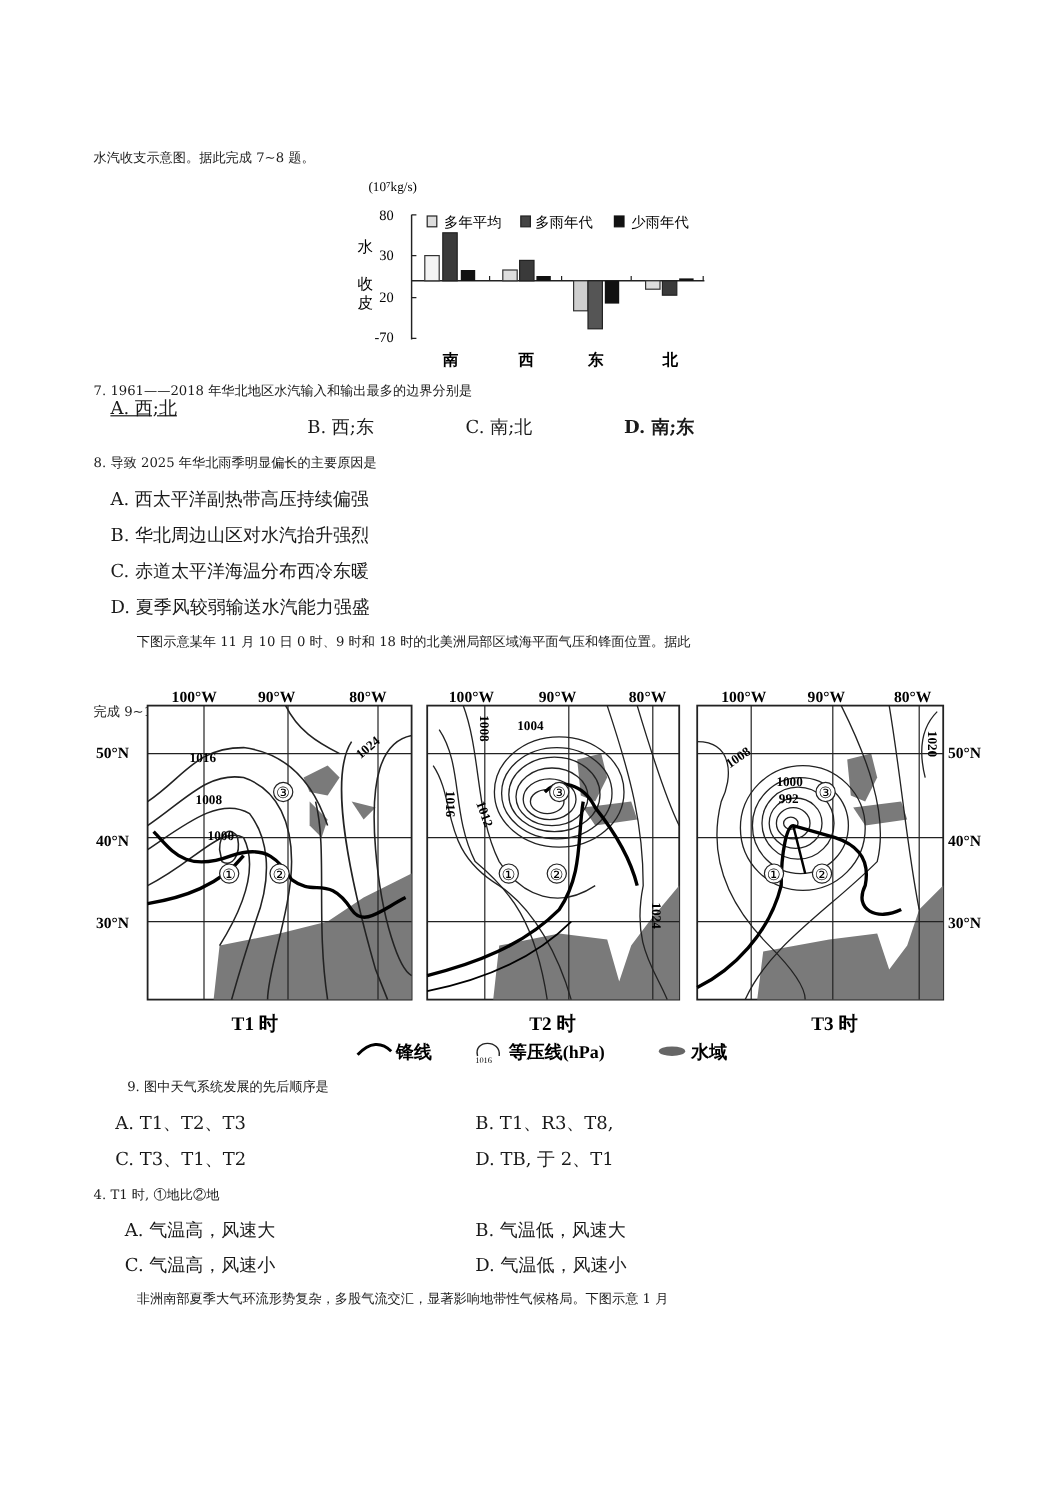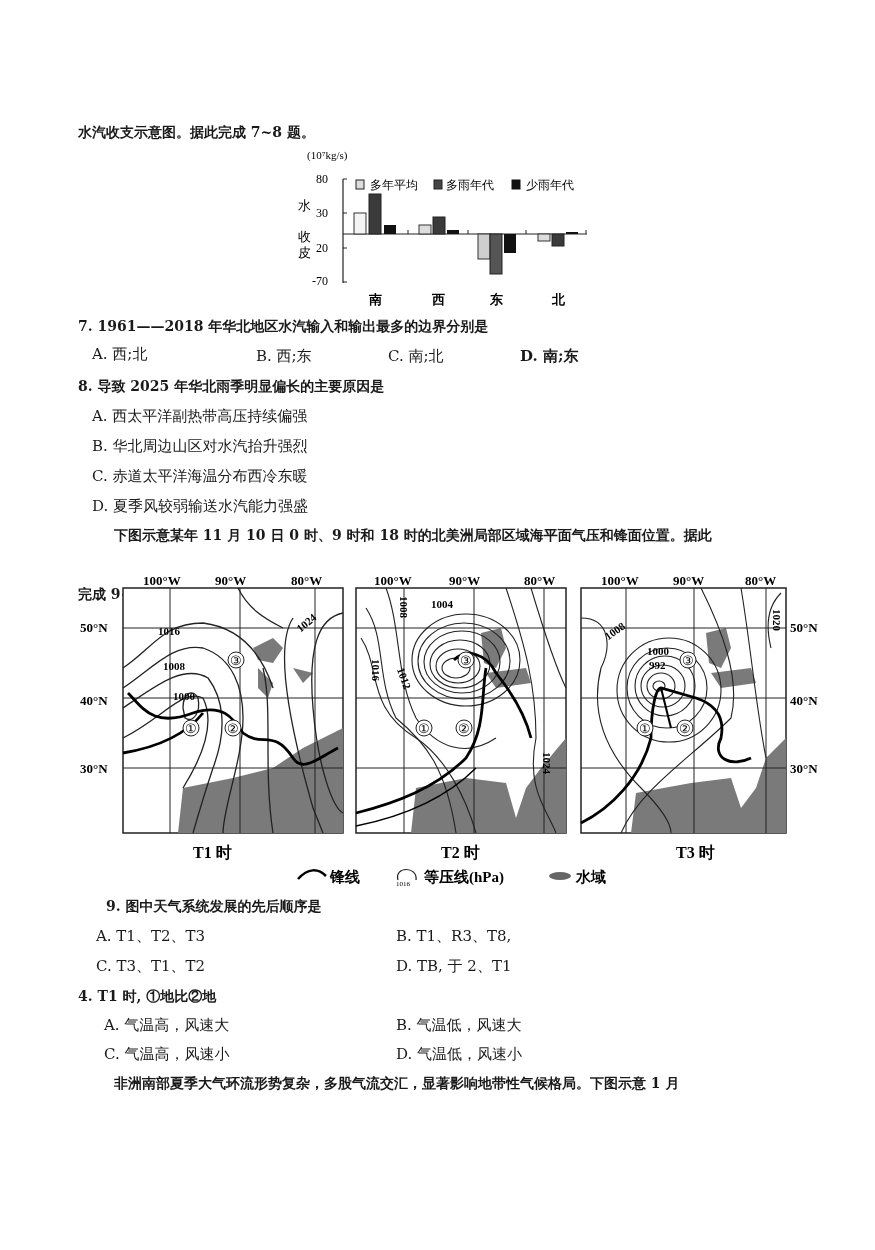--- a/index.html
+++ b/index.html
@@ -1,18 +1,18 @@
 <!DOCTYPE html>
 <html><head>
 <meta charset="utf-8">
 <style>
   html, body { margin: 0; padding: 0; background: #ffffff; }
   body { width: 875px; height: 1250px; position: relative; overflow: hidden;
          font-family: "DejaVu Serif", "Liberation Serif", serif; color: #1a1a1a; }
-  .line { position: absolute; font-size: 14px; line-height: 20px; white-space: nowrap; font-weight: bold; }
+  .line { position: absolute; font-size: 11px; line-height: 20px; white-space: nowrap; }
   .opt { position: absolute; font-size: 15px; line-height: 20px; white-space: nowrap; }
   .chart { position: absolute; left: 290px; top: 143px; width: 300px; height: 170px; }
   .maps { position: absolute; left: 80px; top: 570px; width: 760px; height: 320px; }
   svg text { font-family: "Liberation Serif", "DejaVu Serif", serif; }
 </style>
 </head>
 <body>
 
 <div class="line" style="left:78px; top:122px;">水汽收支示意图。据此完成 7~8 题。</div>
 
@@ -64,21 +64,21 @@
     <rect x="276" y="89" width="12" height="2" fill="#111"></rect>
 
     <text x="79" y="161" font-size="13" font-weight="bold">南</text>
     <text x="142" y="161" font-size="13" font-weight="bold">西</text>
     <text x="200" y="161" font-size="13" font-weight="bold">东</text>
     <text x="262" y="161" font-size="13" font-weight="bold">北</text>
   </svg>
 </div>
 
 <div class="line" style="left:78px; top:316px;">7. 1961——2018 年华北地区水汽输入和输出最多的边界分别是</div>
-<div class="opt" style="left:92px; top:344px;">A. 西;北</div>
+<div class="opt" style="left:92px; top:330px;text-decoration:underline;">A. 西;北</div>
 <div class="opt" style="left:256px; top:346px;">B. 西;东</div>
 <div class="opt" style="left:388px; top:346px;">C. 南;北</div>
 <div class="opt" style="left:520px; top:346px;font-weight:bold;">D. 南;东</div>
 
 <div class="line" style="left:78px; top:376px;text-align:center;">8. 导致 2025 年华北雨季明显偏长的主要原因是</div>
 <div class="opt" style="left:92px; top:406px;">A. 西太平洋副热带高压持续偏强</div>
 <div class="opt" style="left:92px; top:436px;">B. 华北周边山区对水汽抬升强烈</div>
 <div class="opt" style="left:92px; top:466px;">C. 赤道太平洋海温分布西冷东暖</div>
 <div class="opt" style="left:92px; top:496px;">D. 夏季风较弱输送水汽能力强盛</div>
 

